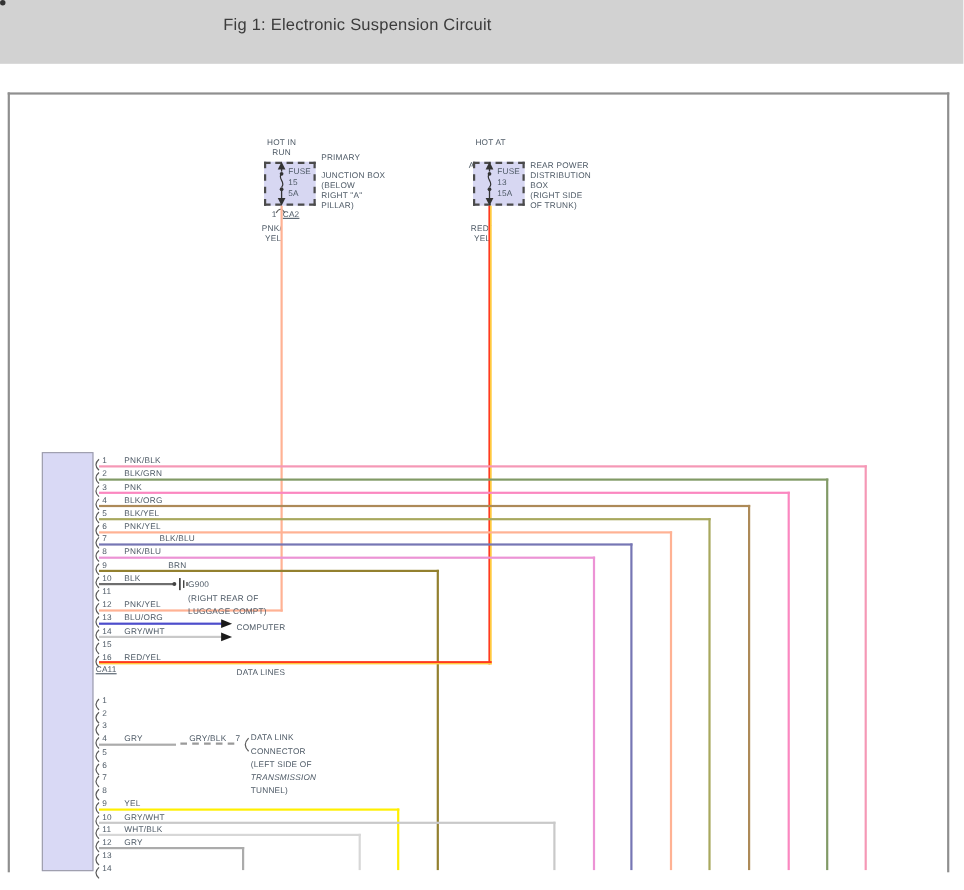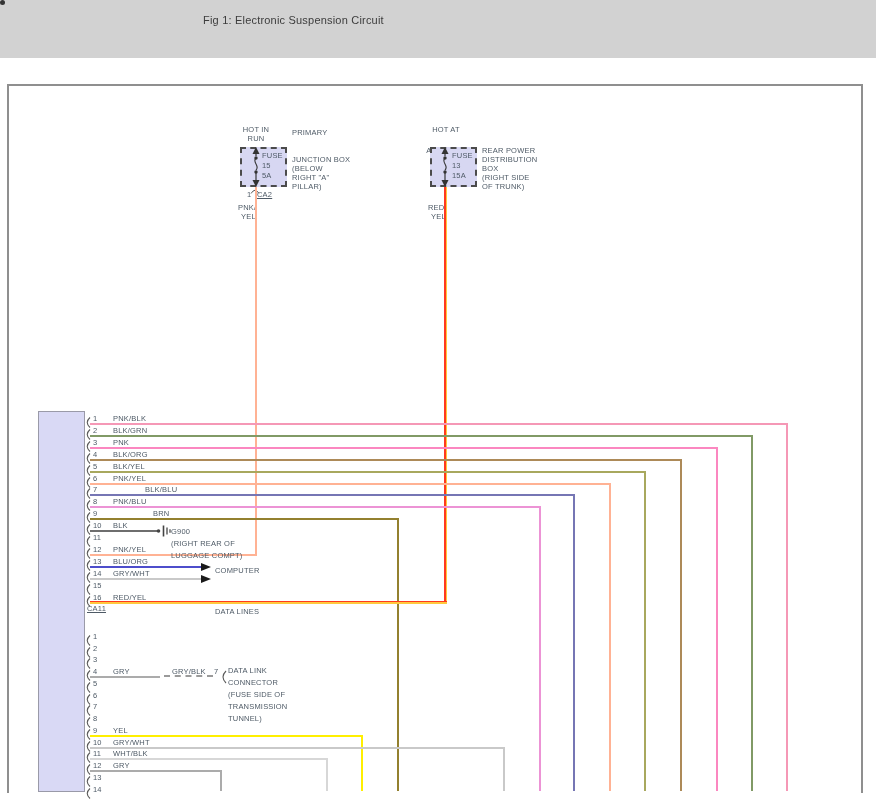--- a/index.html
+++ b/index.html
@@ -4,21 +4,21 @@
 <style>
   html,body{margin:0;padding:0;}
   body{
     width:876px;height:809px;position:relative;overflow:hidden;
     background:#ffffff;font-family:"Liberation Sans",sans-serif;
   }
   #titlebar{
     position:absolute;left:0;top:0;width:876px;height:58px;
   }
   #titlebar .title{
-    position:absolute;left:203px;top:14px;font-size:11px;color:#3c3c3c;
+    position:absolute;left:203px;top:14px;font-size:15px;color:#3c3c3c;
     letter-spacing:.2px;
   }
   #canvas-frame{
     position:absolute;left:7px;top:84px;width:852px;height:707px;
     border:2px solid #8f8f8f;border-bottom:none;background:transparent;
   }
   #stage{position:absolute;left:0;top:0;width:876px;height:809px;}
   .t{
     position:absolute;font-size:7.5px;line-height:9px;color:#4e5a66;
     white-space:pre;letter-spacing:.2px;
@@ -58,21 +58,21 @@
       <line x1="6" y1="6" x2="6" y2="9" stroke="#333" stroke-width="1.2"></line>
       <circle cx="6" cy="11" r="1.7" fill="#333"></circle>
       <path d="M6 11 C1.5 15 10.5 19 6 23" fill="none" stroke="#333" stroke-width="1.1"></path>
       <circle cx="6" cy="25" r="1.7" fill="#333"></circle>
       <line x1="6" y1="26" x2="6" y2="33" stroke="#333" stroke-width="1.2"></line>
       <polygon points="6,40 2.5,33 9.5,33" fill="#333"></polygon>
     </svg>
     <div class="t" style="left: 262px; top: 151px;">FUSE</div>
     <div class="t" style="left: 262px; top: 161px;">15</div>
     <div class="t" style="left: 262px; top: 171px;">5A</div>
-    <div class="t" style="left: 292px; top: 128px;">PRIMARY</div>
+    <div class="t" style="left: 292px; top: 138px;">PRIMARY</div>
     <div class="t" style="left: 292px; top: 155px;">JUNCTION BOX</div>
     <div class="t" style="left: 292px; top: 164px;">(BELOW</div>
     <div class="t" style="left: 292px; top: 173px;">RIGHT "A"</div>
     <div class="t" style="left: 292px; top: 182px;">PILLAR)</div>
     <div class="t" style="left: 247px; top: 190px;">1</div>
     <div class="t u" style="left: 257px; top: 190px;">CA2</div>
     <svg width="10" height="6" viewBox="0 0 10 6" style="left: 250px; top: 188px;">
       <path d="M1 5.5 Q5 -1 9 5.5" fill="none" stroke="#5a5a5a" stroke-width="1"></path>
     </svg>
     <div class="t" style="left: 238px; top: 203px;">PNK/</div>
@@ -237,22 +237,22 @@
     <div class="wh" style="left: 90px; top: 676px; width: 70px; height: 2px; background: rgb(171, 171, 171);"></div>
     <div class="" style="left: 158px; top: 674px; width: 5px; height: 5px; border-radius: 50%; background: rgb(51, 51, 51);"></div>
     <div class="wh" style="left: 164px; top: 675px; width: 49px; height: 0px; border-top: 2px dashed rgb(154, 154, 154);"></div>
     <div class="t" style="left: 172px; top: 667px;">GRY/BLK</div>
     <div class="t" style="left: 214px; top: 667px;">7</div>
     <svg width="8" height="14" viewBox="0 0 8 14" style="left: 219px; top: 670px;">
       <path d="M7 1 Q1 7 7 13" fill="none" stroke="#5a5a5a" stroke-width="1.1"></path>
     </svg>
     <div class="t" style="left: 228px; top: 666px;">DATA LINK</div>
     <div class="t" style="left: 228px; top: 678px;">CONNECTOR</div>
-    <div class="t" style="left: 228px; top: 690px;">(FUSE SIDE OF</div>
-    <div class="t" style="left: 228px; top: 702px;">TRANSMISSION</div>
+    <div class="t" style="left: 228px; top: 690px;">(LEFT SIDE OF</div>
+    <div class="t" style="left: 228px; top: 702px; font-style: italic;">TRANSMISSION</div>
     <div class="t" style="left: 228px; top: 714px;">TUNNEL)</div>
     <svg width="7" height="11" viewBox="0 0 7 11" style="left: 84px; top: 681.75px;">
       <path d="M6 0.5 Q0.5 5.5 6 10.5" fill="none" stroke="#5a5a5a" stroke-width="1.1"></path>
     </svg>
     <div class="t" style="left: 93px; top: 678.75px;">5</div>
     <svg width="7" height="11" viewBox="0 0 7 11" style="left: 84px; top: 693.5px;">
       <path d="M6 0.5 Q0.5 5.5 6 10.5" fill="none" stroke="#5a5a5a" stroke-width="1.1"></path>
     </svg>
     <div class="t" style="left: 93px; top: 690.5px;">6</div>
     <svg width="7" height="11" viewBox="0 0 7 11" style="left: 84px; top: 705.25px;">

